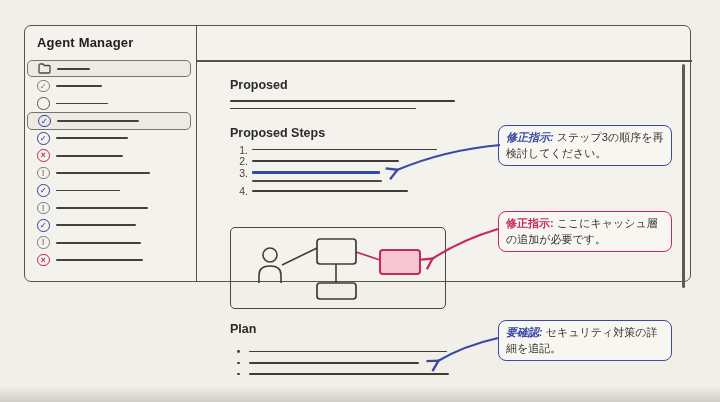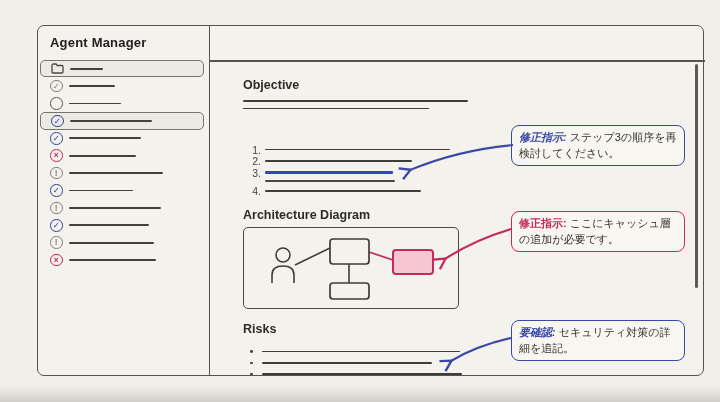--- a/index.html
+++ b/index.html
@@ -8,21 +8,21 @@
     background:#f2efe9;
     font-family:"Liberation Sans","DejaVu Sans",sans-serif;
     -webkit-font-smoothing:antialiased;
   }
   body::after{
     content:"";position:absolute;left:0;right:0;bottom:0;height:16px;
     background:linear-gradient(to bottom,rgba(90,88,80,0),rgba(90,88,80,.22));
     pointer-events:none;
   }
   .frame{
-    position:absolute;left:37px;top:25px;width:667px;height:351px;
+    position:absolute;left:24px;top:25px;width:667px;height:257px;
     border:1.5px solid #55534c;border-radius:7px;background:#f4f2ec;
     box-sizing:border-box;
   }
   
   .sidebar{
     position:absolute;left:0;top:0;width:172px;height:100%;
     border-right:1.5px solid #55534c;box-sizing:border-box;
   }
   .sidebar-title{
     position:absolute;left:12px;top:9px;font-size:13px;font-weight:600;
@@ -149,47 +149,47 @@
         <div class="sb-item" style="top: 225.4px;">
           <span class="icon-circle t-red">×</span>
           <span class="sk-line" style="width:87px"></span>
         </div>
       </div>
   </div>
 
   <div class="header-line"></div>
   <div class="scrollbar-thumb"></div>
 
-  <div class="h-section" style="left:205px;top:52px;">Objective</div>
+  <div class="h-section" style="left:205px;top:52px;">Proposed</div>
   <div id="obj-lines">
       <div class="abs-line" style="left: 205px; top: 74px; width: 225px;"></div>
       <div class="abs-line" style="left: 205px; top: 81.5px; width: 186px;"></div>
     </div>
 
+  <div class="h-section" style="left:205px;top:100px;">Proposed Steps</div>
   <div id="steps">
       <div class="step-row" style="top: 118px;">
         <span class="step-num">1.</span>
         <span class="step-line" style="width:185px"></span>
       </div>
       <div class="step-row" style="top: 129.5px;">
         <span class="step-num">2.</span>
         <span class="step-line" style="width:147px"></span>
       </div>
       <div class="step-row" style="top: 141px;">
         <span class="step-num">3.</span>
         <span class="step-line hl" style="width:128px"></span>
         <span class="step-extra" style="width:130px"></span>
       </div>
       <div class="step-row" style="top: 159.5px;">
         <span class="step-num">4.</span>
         <span class="step-line" style="width:156px"></span>
       </div>
     </div>
 
-  <div class="h-section" style="left:205px;top:182px;">Architecture Diagram</div>
 
   <div class="diagram">
     <svg width="213" height="79" viewBox="0 0 213 79">
 
       <line x1="51" y1="37" x2="86" y2="20" stroke="#3f3d38" stroke-width="1.6"></line>
 
       <line x1="105" y1="36" x2="105" y2="55" stroke="#3f3d38" stroke-width="1.6"></line>
 
       <line x1="125" y1="24" x2="149" y2="32" stroke="#c62a5c" stroke-width="1.8"></line>
 
@@ -199,21 +199,21 @@
       </g>
 
       <rect x="86" y="11" width="39" height="25" rx="3" fill="none" stroke="#3f3d38" stroke-width="1.7"></rect>
 
       <rect x="86" y="55" width="39" height="16" rx="3" fill="none" stroke="#3f3d38" stroke-width="1.7"></rect>
 
       <rect x="149" y="22" width="40" height="24" rx="3" fill="#f6c6d3" stroke="#c62a5c" stroke-width="2"></rect>
     </svg>
   </div>
 
-  <div class="h-section" style="left:205px;top:296px;">Risks</div>
+  <div class="h-section" style="left:205px;top:296px;">Plan</div>
   <div id="risks">
       <div class="risk-row" style="top: 320px;">
         <span class="risk-dot"></span>
         <span class="abs-line" style="position:static;width:198px"></span>
       </div>
       <div class="risk-row" style="top: 331.5px;">
         <span class="risk-dot"></span>
         <span class="abs-line" style="position:static;width:170px"></span>
       </div>
       <div class="risk-row" style="top: 342.5px;">

